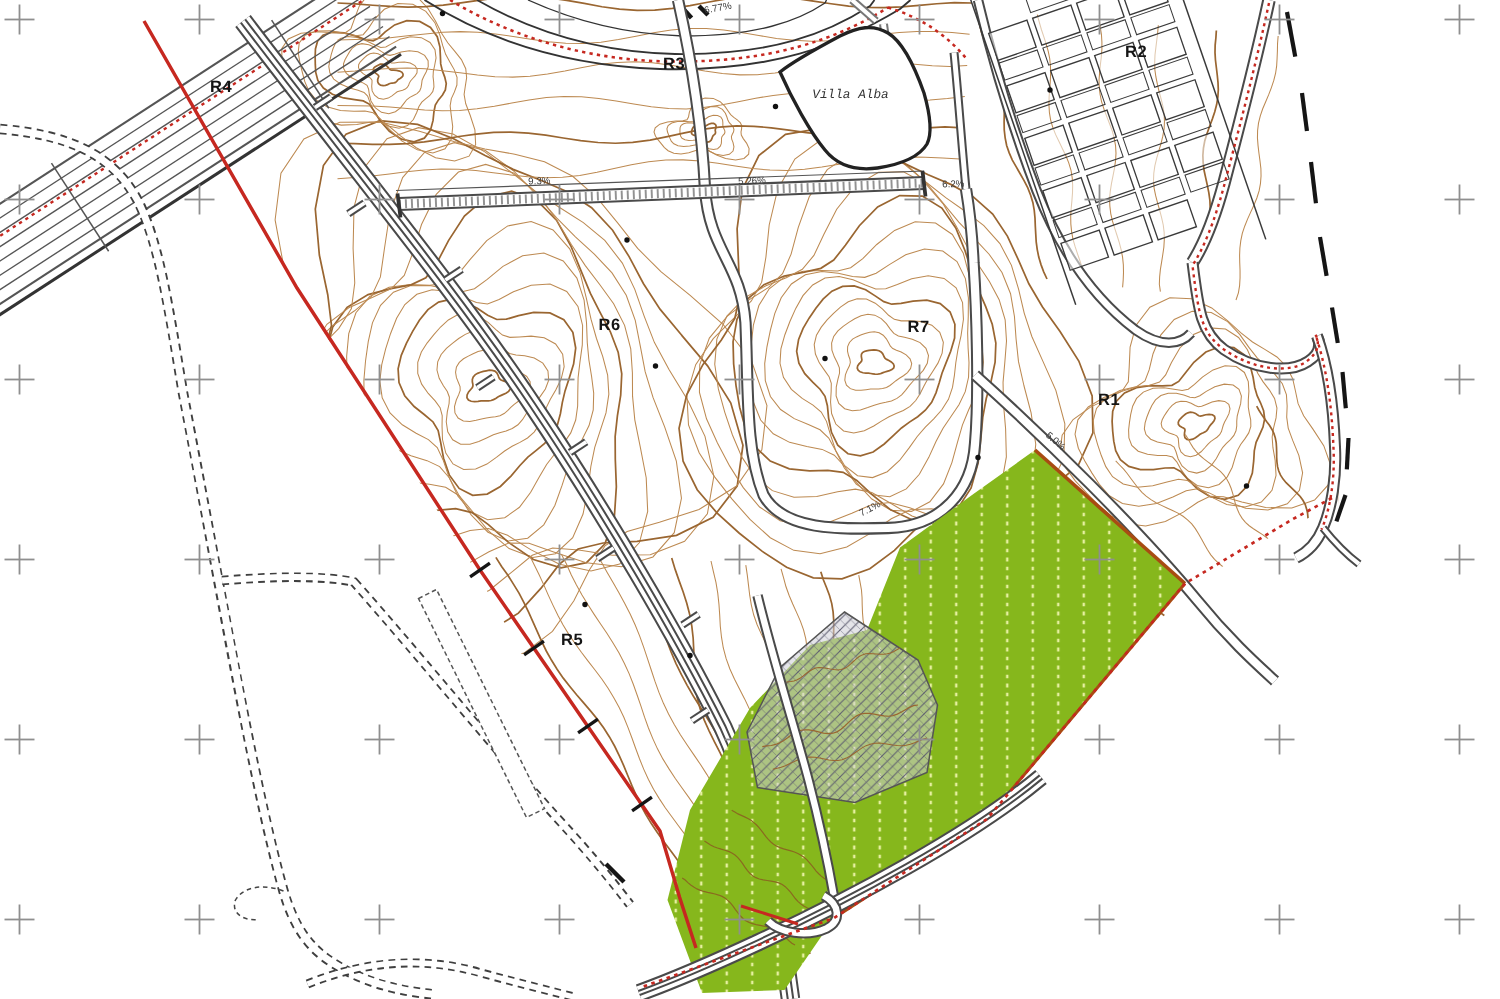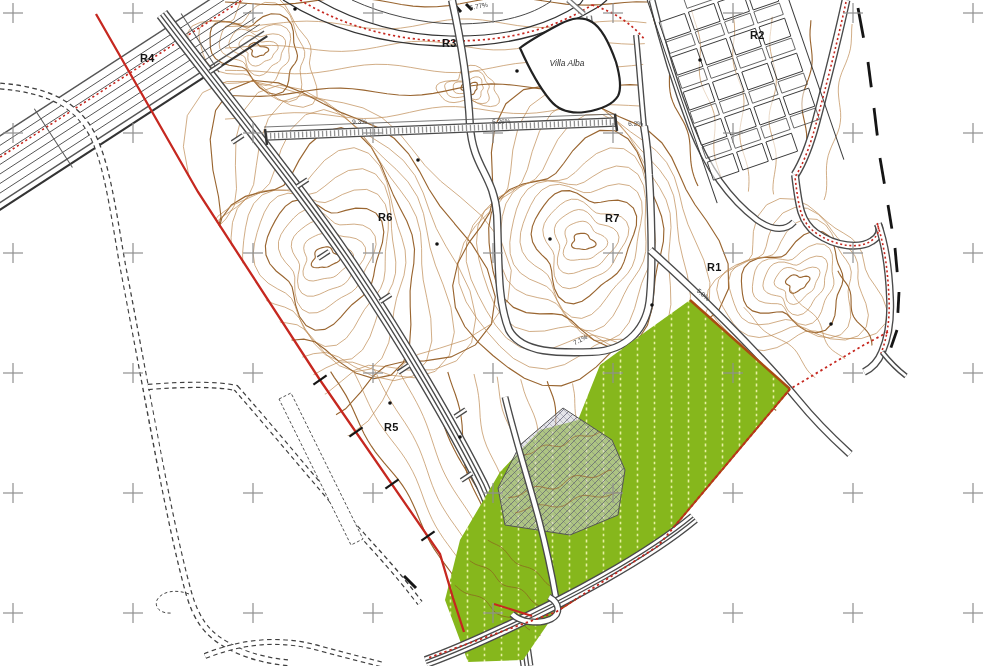--- a/index.html
+++ b/index.html
@@ -2,21 +2,21 @@
 <html><head>
 <meta charset="utf-8">
 <style>
   html,body{margin:0;padding:0;background:#ffffff;}
   .stage{position:relative;width:1000px;height:666px;background:#fff;overflow:hidden;
          font-family:"Liberation Sans",sans-serif;}
   .stage svg{position:absolute;left:0;top:0;}
   .lbl{position:absolute;white-space:nowrap;pointer-events:none;}
   .zone{font-family:"Liberation Sans",sans-serif;font-weight:bold;
         font-size:11px;color:#141414;letter-spacing:.4px;}
-  .villa{font-family:Liberation Sans, sans-serif;font-style:italic;font-size:8.5px;color:#333;
+  .villa{font-family:Liberation Mono, monospace;font-style:italic;font-size:8.5px;color:#333;
          width:56px;text-align:center;}
   .grade{font-family:"Liberation Sans",sans-serif;font-size:6.5px;color:#3a3a3a;transform-origin:left top;}
 </style>
 </head>
 <body>
 
 <div class="stage">
   <svg id="plan" width="1000" height="666" viewBox="0 0 1000 666">
       <defs>
         <pattern id="gdots" width="17" height="12" patternUnits="userSpaceOnUse">
@@ -403,26 +403,26 @@
         <line x1="973" y1="243" x2="973" y2="263" stroke="#8f8f8f" stroke-width="1.2"></line>
         <line x1="963" y1="373" x2="983" y2="373" stroke="#8f8f8f" stroke-width="1.2"></line>
         <line x1="973" y1="363" x2="973" y2="383" stroke="#8f8f8f" stroke-width="1.2"></line>
         <line x1="963" y1="493" x2="983" y2="493" stroke="#8f8f8f" stroke-width="1.2"></line>
         <line x1="973" y1="483" x2="973" y2="503" stroke="#8f8f8f" stroke-width="1.2"></line>
         <line x1="963" y1="613" x2="983" y2="613" stroke="#8f8f8f" stroke-width="1.2"></line>
         <line x1="973" y1="603" x2="973" y2="623" stroke="#8f8f8f" stroke-width="1.2"></line>
       </g>
     </svg>
 
-  <div class="lbl zone" style="left:707px;top:261px">R1</div>
+  <div class="lbl zone" style="left:732px;top:261px">R1</div>
   <div class="lbl zone" style="left:750px;top:29px">R2</div>
   <div class="lbl zone" style="left:442px;top:37px">R3</div>
   <div class="lbl zone" style="left:140px;top:52px">R4</div>
-  <div class="lbl zone" style="left:384px;top:421px">R5</div>
-  <div class="lbl zone" style="left:378px;top:211px">R6</div>
+  <div class="lbl zone" style="left:374px;top:421px">R5</div>
+  <div class="lbl zone" style="left:399px;top:211px">R6</div>
   <div class="lbl zone" style="left:605px;top:212px">R7</div>
 
   <div class="lbl villa" style="left:539px;top:58px">Villa Alba</div>
 
   <div class="lbl grade" style="left:469px;top:4px;transform:rotate(-10deg)">6.77%</div>
   <div class="lbl grade" style="left:492px;top:118px;transform:rotate(-2deg)">5.26%</div>
   <div class="lbl grade" style="left:352px;top:118px;transform:rotate(-2deg)">9.3%</div>
   <div class="lbl grade" style="left:628px;top:120px;transform:rotate(-2deg)">6.2%</div>
   <div class="lbl grade" style="left:572px;top:340px;transform:rotate(-28deg)">7.1%</div>
   <div class="lbl grade" style="left:700px;top:287px;transform:rotate(40deg)">5.0%</div>

